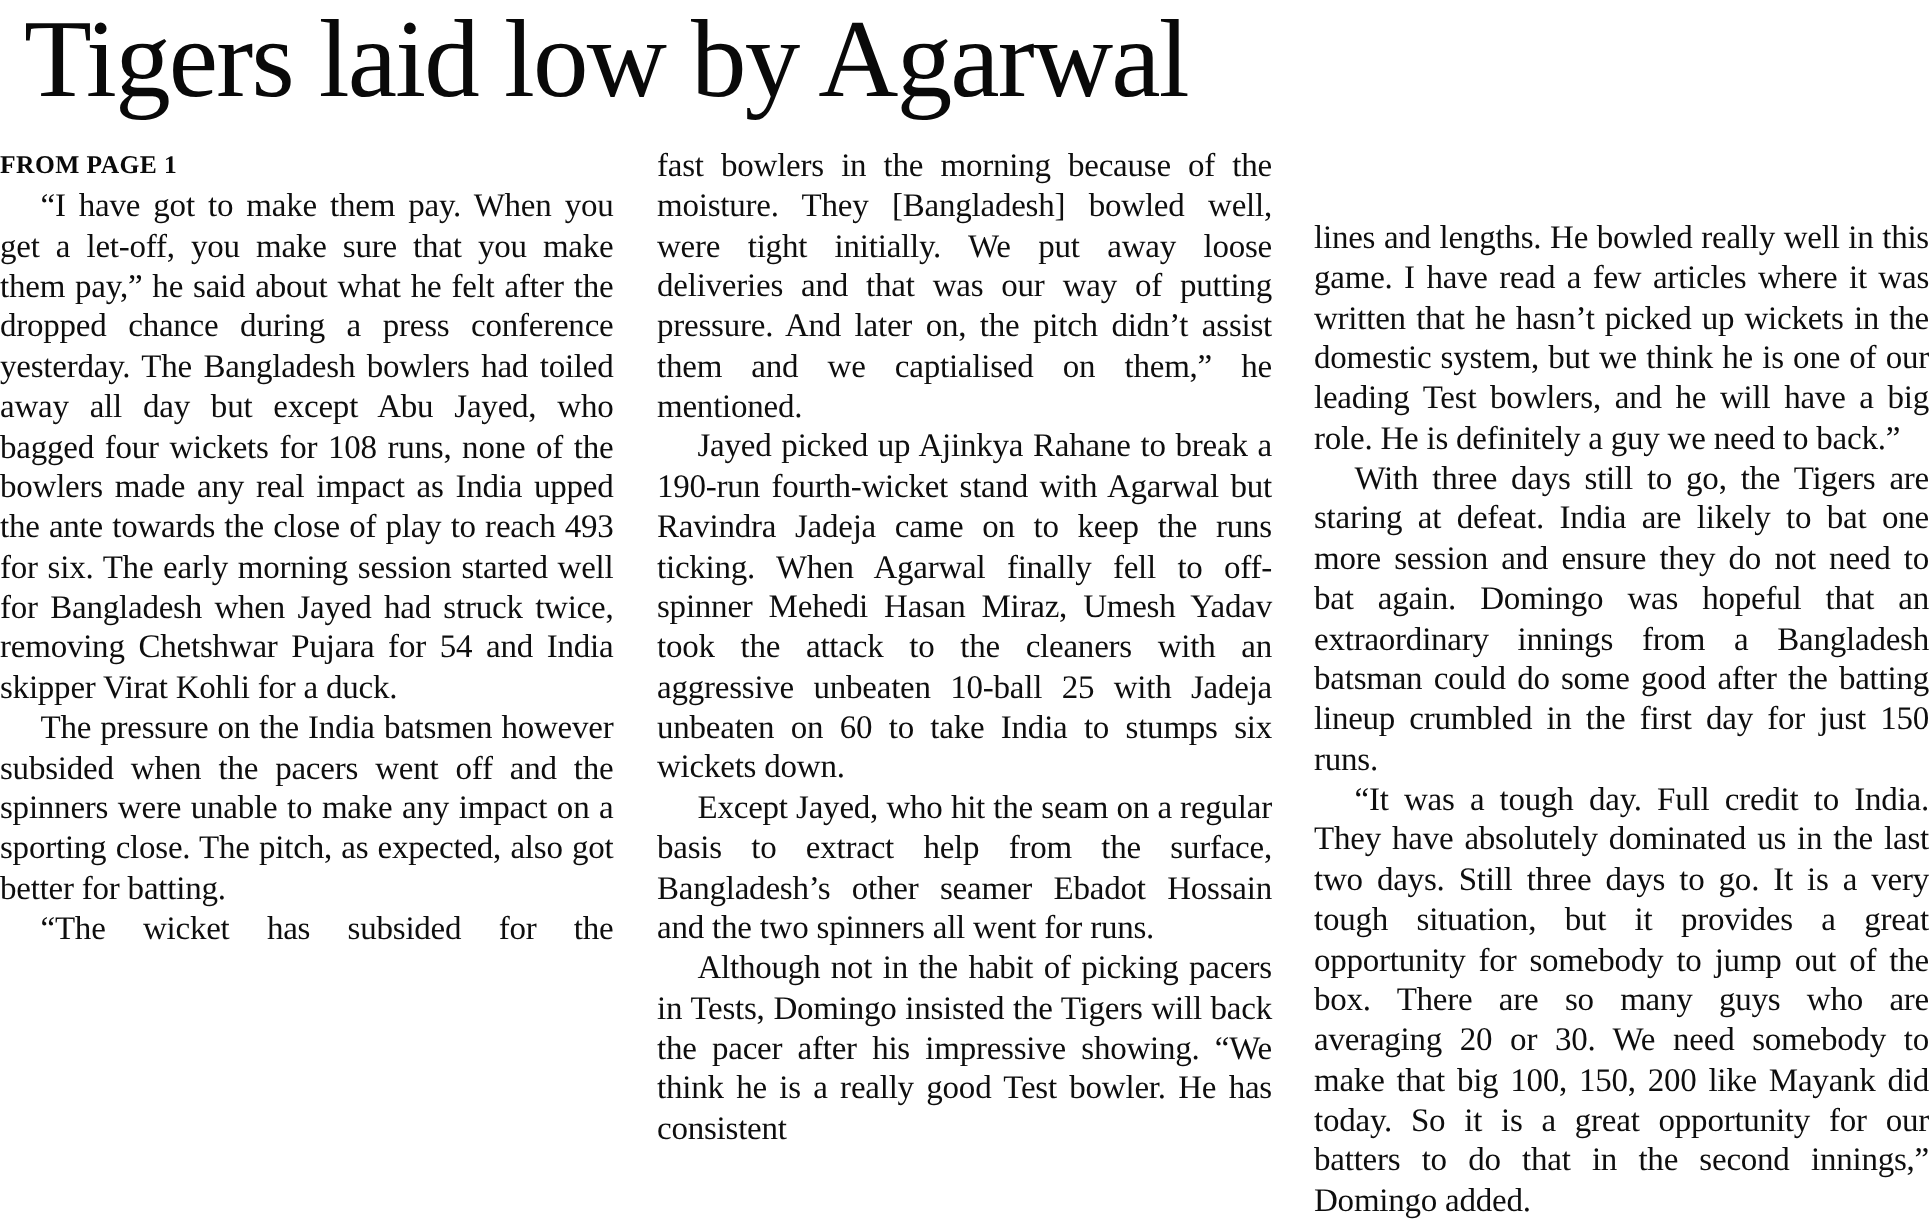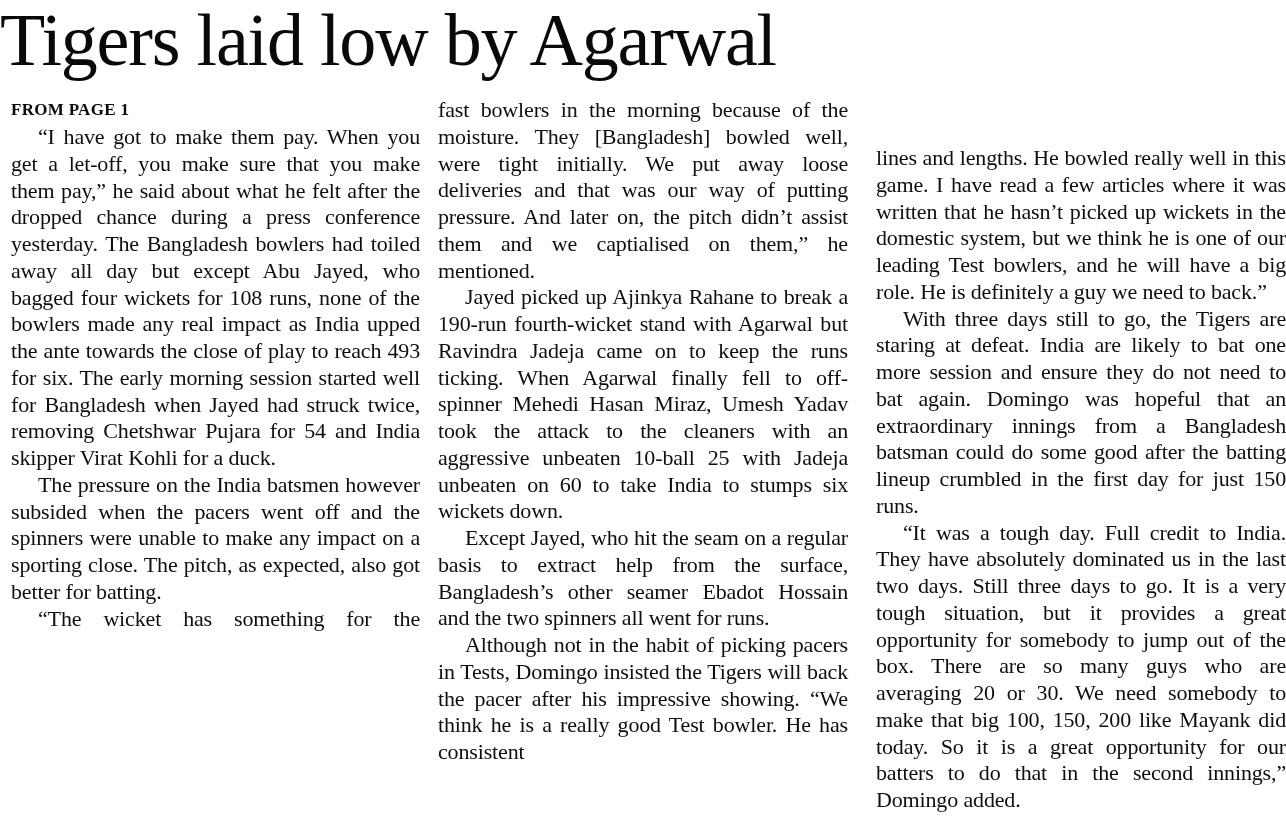--- a/index.html
+++ b/index.html
@@ -20,26 +20,27 @@
     position: absolute;
     left: 0;
     top: 3px;
     margin: 0;
     font-size: 74px;
     font-weight: 500;
     letter-spacing: -1.2px;
     line-height: 74px;
     white-space: nowrap;
     color: #090909;
+    padding-left: 16px;
   }
   .col {
     position: absolute;
     width: 410px;
   }
-  .col1 { left: 0;   top: 99px; width: 409px; padding-left: 11px; }
+  .col1 { left: 0;   top: 99px; width: 409px; }
   .col2 { left: 438px; top: 97px; }
   .col3 { left: 876px; top: 97px; margin-top: 48px; }
   .kicker {
     font-weight: 700;
     font-size: 17px;
     line-height: 22px;
     letter-spacing: 0.3px;
     color: #0a0a0a;
     margin: 0 0 3px 0;
   }
@@ -61,21 +62,21 @@
 <body>
 
 <div class="page">
 
   <h1 class="headline">Tigers laid low by Agarwal</h1>
 
   <section class="col col1">
     <div class="kicker">FROM PAGE 1</div>
     <p class="body indent">“I have got to make them pay. When you get a let-off, you make sure that you make them pay,” he said about what he felt after the dropped chance during a press conference yesterday. The Bangladesh bowlers had toiled away all day but except Abu Jayed, who bagged four wickets for 108 runs, none of the bowlers made any real impact as India upped the ante towards the close of play to reach 493 for six. The early morning session started well for Bangladesh when Jayed had struck twice, removing Chetshwar Pujara for 54 and India skipper Virat Kohli for a duck.</p>
     <p class="body indent">The pressure on the India batsmen however subsided when the pacers went off and the spinners were unable to make any impact on a sporting close. The pitch, as expected, also got better for batting.</p>
-    <p class="body indent cut">“The wicket has something for the</p>
+    <p class="body indent cut">“The wicket has subsided for the</p>
   </section>
 
   <section class="col col2">
     <p class="body">fast bowlers in the morning because of the moisture. They [Bangladesh] bowled well, were tight initially. We put away loose deliveries and that was our way of putting pressure. And later on, the pitch didn’t assist them and we captialised on them,” he mentioned.</p>
     <p class="body indent">Jayed picked up Ajinkya Rahane to break a 190-run fourth-wicket stand with Agarwal but Ravindra Jadeja came on to keep the runs ticking. When Agarwal finally fell to off-spinner Mehedi Hasan Miraz, Umesh Yadav took the attack to the cleaners with an aggressive unbeaten 10-ball 25 with Jadeja unbeaten on 60 to take India to stumps six wickets down.</p>
     <p class="body indent">Except Jayed, who hit the seam on a regular basis to extract help from the surface, Bangladesh’s other seamer Ebadot Hossain and the two spinners all went for runs.</p>
     <p class="body indent cut">Although not in the habit of picking pacers in Tests, Domingo insisted the Tigers will back the pacer after his impressive showing. “We think he is a really good Test bowler. He has consistent</p>
   </section>
 
   <section class="col col3">

